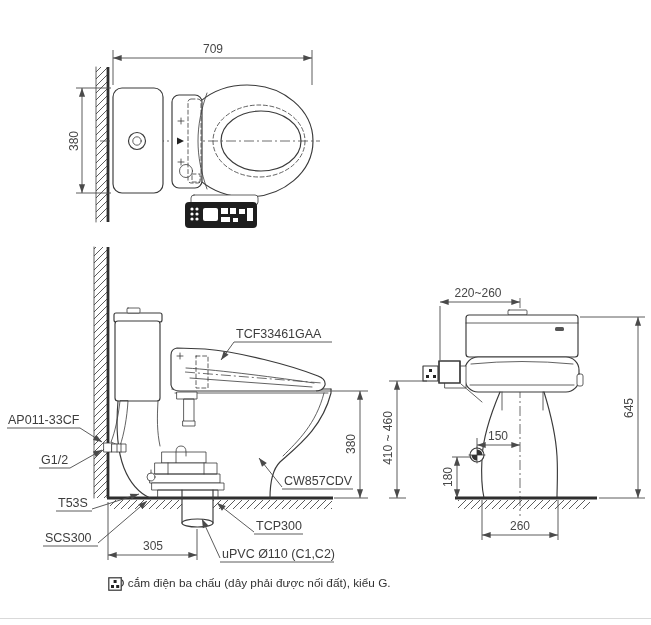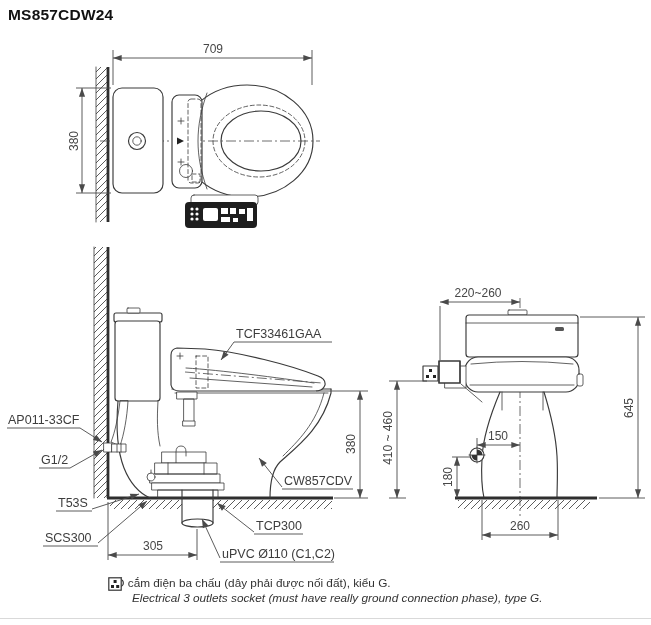--- a/index.html
+++ b/index.html
@@ -25,21 +25,20 @@
   .note .row{display:flex;align-items:flex-start;gap:4px;}
   .note .en{font-style:italic;margin-left:24px;}
   .divider{position:absolute;left:0;top:618px;width:651px;height:1px;background:#d9d9d9;}
   .nicon{margin-top:1px;}
 </style>
 </head>
 <body>
 
 <div class="page">
 
-  <div class="title">MS857CDW24</div>
 
   <svg width="651" height="625" viewBox="0 0 651 625">
     <defs>
       <marker id="arr" viewBox="0 0 10 8" markerWidth="11" markerHeight="8.8" refX="9.4" refY="4" orient="auto-start-reverse">
           <path d="M0.6,0.9 L9.4,4 L0.6,7.1 z" fill="#4a4a4a"></path>
         </marker>
       <pattern id="hz" width="7" height="7" patternUnits="userSpaceOnUse">
         <line x1="0" y1="7" x2="7" y2="0" stroke="#4a4a4a" stroke-width="0.9"></line>
       </pattern>
       <pattern id="hp" width="4" height="4" patternUnits="userSpaceOnUse">
@@ -322,17 +321,16 @@
     <div class="row">
       <svg class="nicon" width="14" height="14" viewBox="0 0 14 14">
         <rect x="0.8" y="0.8" width="12.4" height="12.4" fill="#fff" stroke="#333" stroke-width="1.2"></rect>
         <rect x="5.6" y="3" width="3" height="3" fill="#222"></rect>
         <rect x="3" y="8" width="3" height="3" fill="#222"></rect>
         <rect x="8.2" y="8" width="3" height="3" fill="#222"></rect>
       </svg>
       <span>:</span>
       <span>Ổ cắm điện ba chấu (dây phải được nối đất), kiểu G.</span>
     </div>
-    <div class="en">Electrical 3 outlets socket (must have really ground connection phase), type G.</div>
   </div>
 
   <div class="divider"></div>
 </div>
 
 </body></html>

